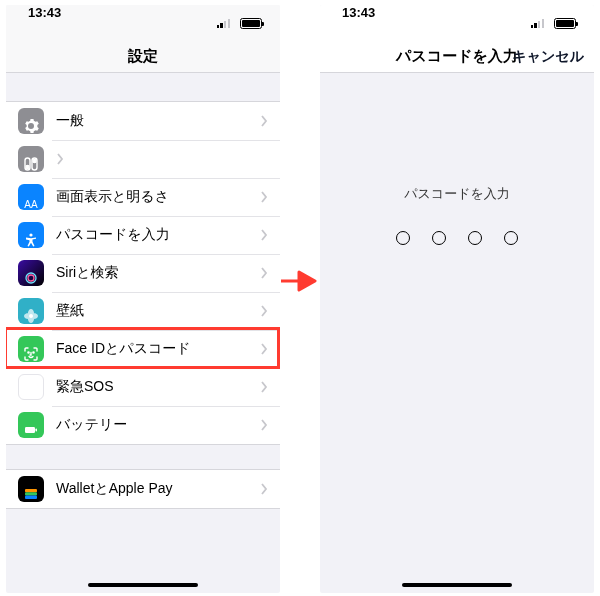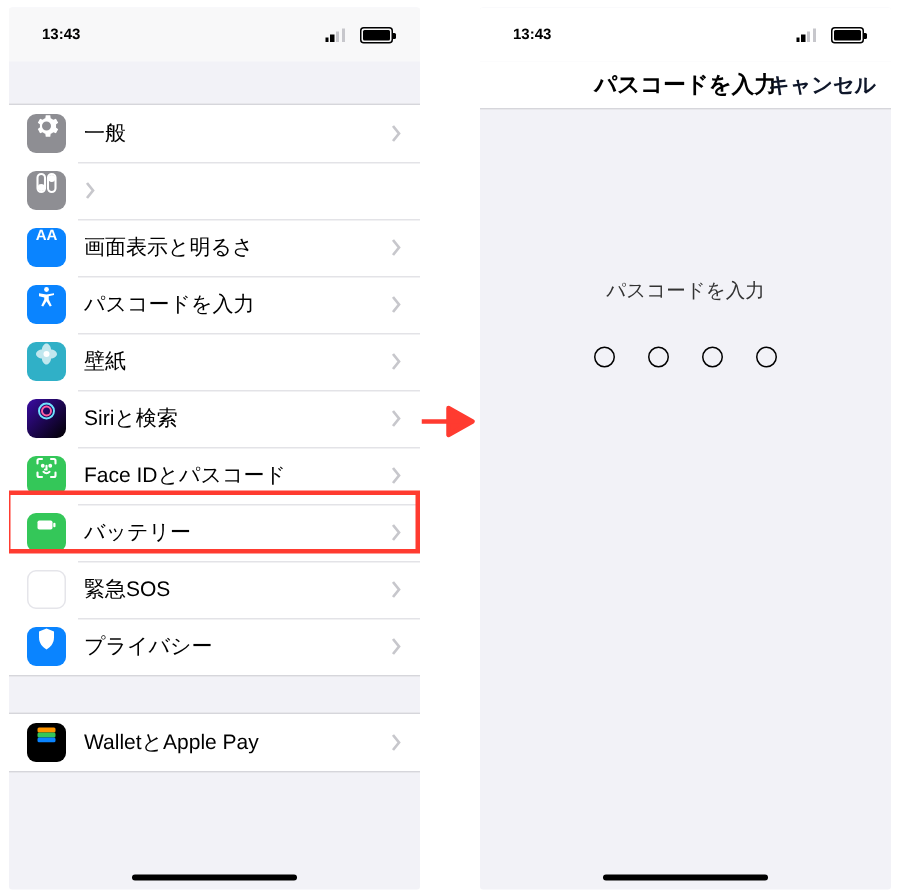--- a/index.html
+++ b/index.html
@@ -20,24 +20,23 @@
     overflow: hidden;
     border-radius: 2px;
   }
   .phone.left  { left: 6px; }
   .phone.right { left: 320px; }
 
   
   .statusbar {
     height: 36px;
     display: flex;
-    align-items: center;
     justify-content: space-between;
     padding: 0 18px 0 22px;
-    font-size: 10px;
+    font-size: 13px;
     font-weight: 600;
     background: #f8f8f9;
   }
   .phone.right .statusbar { background: #fff; }
   .status-icons { display: flex; align-items: center; gap: 5px; }
   .sig-bars { display: flex; align-items: flex-end; gap: 1.5px; height: 10px; }
   .sig-bars span { width: 2.2px; background: #000; display: block; }
   .sig-bars span:nth-child(1){height:3px;} .sig-bars span:nth-child(2){height:5px;}
   .sig-bars span:nth-child(3){height:7px;} .sig-bars span:nth-child(4){height:9px;}
   .sig-bars.weak span:nth-child(3),
@@ -76,22 +75,22 @@
     display:flex;
     align-items:center;
     padding-left:12px;
     position:relative;
   }
   .row + .row::before {
     content:""; position:absolute; left:46px; right:0; top:0; height:1px; background:#e3e3e7;
   }
   .row .icon {
     width:26px; height:26px; border-radius:6px; flex:0 0 26px;
-    display:flex; align-items:flex-start; justify-content:center;
-    color:#fff; font-size:11px; font-weight:700;
+    display:flex; align-items:flex-end; justify-content:center;
+    color:#fff; font-size:11px; font-weight:400;
     margin-right:12px;
   }
   .row .label { font-size:14px; color:#000; flex:1 1 auto; }
   .row .chev {
     color:#c7c7cc; padding-right:12px; flex:0 0 auto;
   }
   .row .chev svg { width:8px; height:12px; display:block; }
 
   
   .highlight {
@@ -158,20 +157,23 @@
       <div>
         <svg viewBox="0 0 16 12">
             <path d="M8 11 L6.4 9.2 C7.3 8.5 8.7 8.5 9.6 9.2 Z M4.3 7 C6.3 5.2 9.7 5.2 11.7 7 L10.4 8.4 C9 7.2 7 7.2 5.6 8.4 Z M2.2 4.8 C5.3 1.9 10.7 1.9 13.8 4.8 L12.5 6.1 C10 3.8 6 3.8 3.5 6.1 Z" fill="#000"></path>
           </svg>
       </div>
       <div class="battery">
           <span></span>
         </div>
     </div>
   </div>
+  <div class="navbar">
+    <div>設定</div>
+  </div>
 
   <div class="group-gap"></div>
   <div class="list" id="group0">
       <div class="row">
         <div class="icon ic-general">
           <svg viewBox="0 0 16 16" fill="#fff">
             <path d="M8 5a3 3 0 100 6 3 3 0 000-6zm6.4 3a5 5 0 01-.1 1l1.5 1.2-1.5 2.6-1.8-.6a5 5 0 01-1.7 1l-.3 1.9H7.5l-.3-1.9a5 5 0 01-1.7-1l-1.8.6L2.2 10l1.5-1.2A5 5 0 013.6 8c0-.3 0-.7.1-1L2.2 5.8l1.5-2.6 1.8.6a5 5 0 011.7-1L7.5.9h3l.3 1.9c.6.2 1.2.6 1.7 1l1.8-.6 1.5 2.6-1.5 1.2c.1.3.1.7.1 1z"></path>
           </svg>
         </div>
         <div class="label">一般</div>
@@ -215,41 +217,41 @@
           </svg>
         </div>
         <div class="label">パスコードを入力</div>
         <div class="chev">
           <svg viewBox="0 0 8 12" fill="none" stroke="#c7c7cc" stroke-width="1.8">
             <path d="M2 1l4 5-4 5"></path>
           </svg>
         </div>
       </div>
       <div class="row">
+        <div class="icon ic-siri">
+          <svg viewBox="0 0 16 16">
+            <circle cx="8" cy="8" r="5" fill="none" stroke="#6fe3ff" stroke-width="1.3"></circle>
+            <circle cx="8" cy="8" r="3" fill="none" stroke="#ff5fa2" stroke-width="1.3"></circle>
+          </svg>
+        </div>
+        <div class="label">Siriと検索</div>
+        <div class="chev">
+          <svg viewBox="0 0 8 12" fill="none" stroke="#c7c7cc" stroke-width="1.8">
+            <path d="M2 1l4 5-4 5"></path>
+          </svg>
+        </div>
+      </div>
+      <div class="row">
         <div class="icon ic-wallpaper">
           <svg viewBox="0 0 16 16" fill="#fff">
             <circle cx="8" cy="8" r="2"></circle>
             <path d="M8 1c3 0 5 7 0 7-5 0-3-7 0-7zM8 15c-3 0-5-7 0-7 5 0 3 7 0 7zM1 8c0-3 7-5 7 0 0 5-7 3-7 0zM15 8c0 3-7 5-7 0 0-5 7-3 7 0z" opacity=".7"></path>
           </svg>
         </div>
         <div class="label">壁紙</div>
-        <div class="chev">
-          <svg viewBox="0 0 8 12" fill="none" stroke="#c7c7cc" stroke-width="1.8">
-            <path d="M2 1l4 5-4 5"></path>
-          </svg>
-        </div>
-      </div>
-      <div class="row">
-        <div class="icon ic-siri">
-          <svg viewBox="0 0 16 16">
-            <circle cx="8" cy="8" r="5" fill="none" stroke="#6fe3ff" stroke-width="1.3"></circle>
-            <circle cx="8" cy="8" r="3" fill="none" stroke="#ff5fa2" stroke-width="1.3"></circle>
-          </svg>
-        </div>
-        <div class="label">Siriと検索</div>
         <div class="chev">
           <svg viewBox="0 0 8 12" fill="none" stroke="#c7c7cc" stroke-width="1.8">
             <path d="M2 1l4 5-4 5"></path>
           </svg>
         </div>
       </div>
       <div class="row">
         <div class="icon ic-faceid">
           <svg viewBox="0 0 16 16" fill="none" stroke="#fff" stroke-width="1.4" stroke-linecap="round">
             <path d="M2 5V3a1 1 0 011-1h2M14 5V3a1 1 0 00-1-1h-2M2 11v2a1 1 0 001 1h2M14 11v2a1 1 0 01-1 1h-2"></path>
@@ -259,51 +261,38 @@
           </svg>
         </div>
         <div class="label">Face IDとパスコード</div>
         <div class="chev">
           <svg viewBox="0 0 8 12" fill="none" stroke="#c7c7cc" stroke-width="1.8">
             <path d="M2 1l4 5-4 5"></path>
           </svg>
         </div>
       </div>
       <div class="row">
+        <div class="icon ic-sos">
+          <span>SOS</span>
+        </div>
+        <div class="label">緊急SOS</div>
+        <div class="chev">
+          <svg viewBox="0 0 8 12" fill="none" stroke="#c7c7cc" stroke-width="1.8">
+            <path d="M2 1l4 5-4 5"></path>
+          </svg>
+        </div>
+      </div>
+      <div class="row">
         <div class="icon ic-battery">
           <svg viewBox="0 0 16 16" fill="#fff">
             <rect x="2" y="5" width="10" height="6" rx="1.2"></rect>
             <rect x="12.5" y="6.5" width="1.5" height="3" rx=".7"></rect>
           </svg>
         </div>
         <div class="label">バッテリー</div>
-        <div class="chev">
-          <svg viewBox="0 0 8 12" fill="none" stroke="#c7c7cc" stroke-width="1.8">
-            <path d="M2 1l4 5-4 5"></path>
-          </svg>
-        </div>
-      </div>
-      <div class="row">
-        <div class="icon ic-sos">
-          <span>SOS</span>
-        </div>
-        <div class="label">緊急SOS</div>
-        <div class="chev">
-          <svg viewBox="0 0 8 12" fill="none" stroke="#c7c7cc" stroke-width="1.8">
-            <path d="M2 1l4 5-4 5"></path>
-          </svg>
-        </div>
-      </div>
-      <div class="row">
-        <div class="icon ic-privacy">
-          <svg viewBox="0 0 16 16" fill="#fff">
-            <path d="M8 1l5 2v4c0 4-2.5 6.5-5 8-2.5-1.5-5-4-5-8V3z"></path>
-          </svg>
-        </div>
-        <div class="label">プライバシー</div>
         <div class="chev">
           <svg viewBox="0 0 8 12" fill="none" stroke="#c7c7cc" stroke-width="1.8">
             <path d="M2 1l4 5-4 5"></path>
           </svg>
         </div>
       </div>
     </div>
 
   <div class="group-gap small"></div>
   <div class="list" id="group1">

